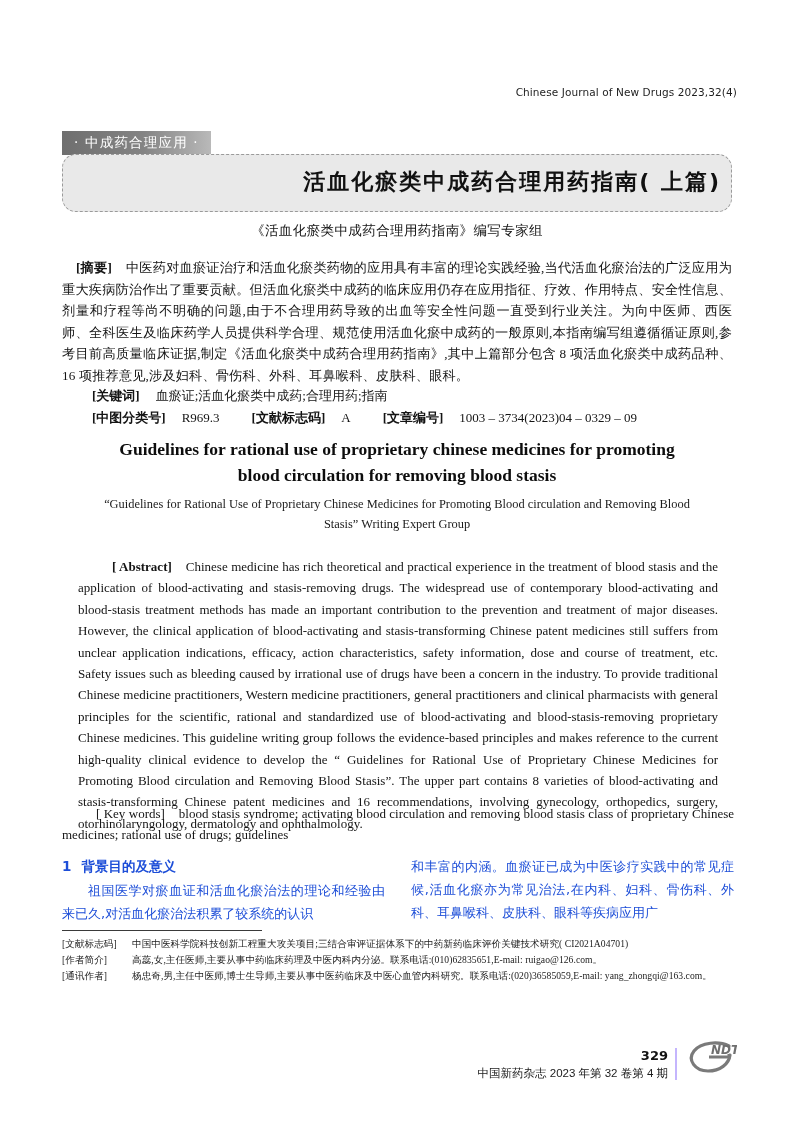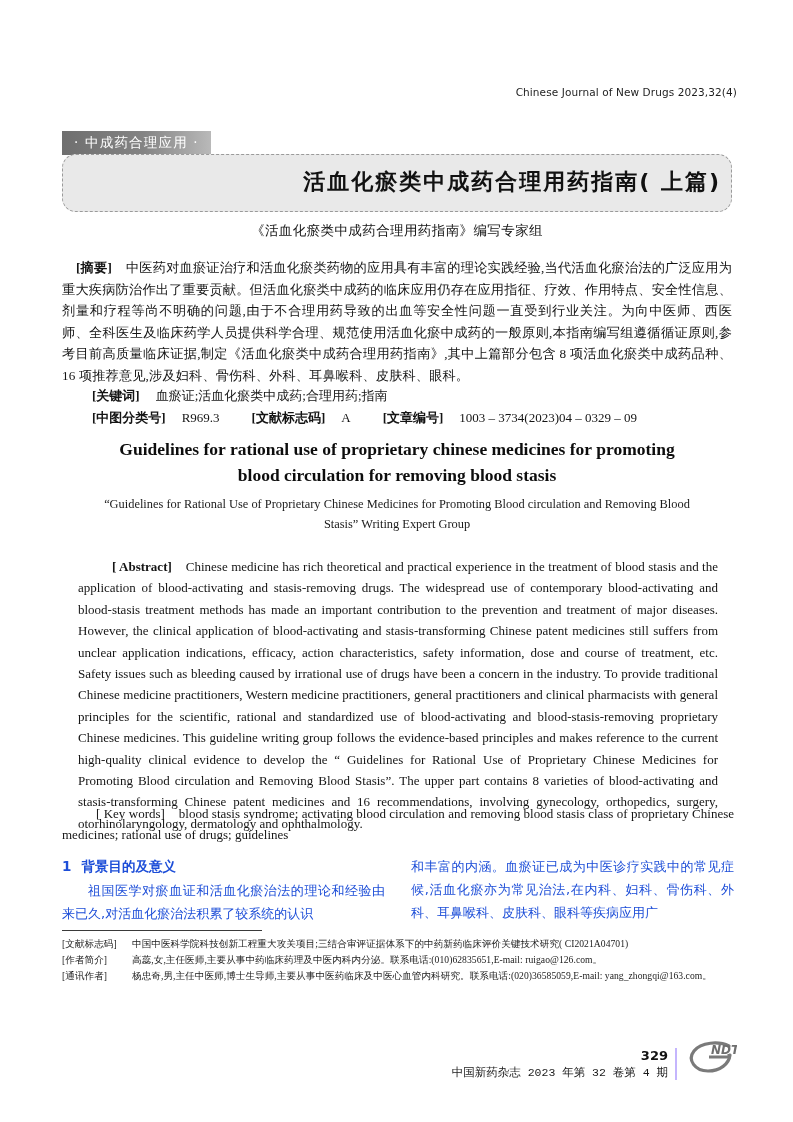--- a/index.html
+++ b/index.html
@@ -240,21 +240,21 @@
     border-right: 2px solid #c4b5fd;
     line-height: 1.22;
   }
   .page-num {
     font-family: "DejaVu Sans", "Liberation Sans", sans-serif;
     font-weight: bold;
     font-size: 13px;
     color: #121212;
   }
   .journal-line {
-    font-family: Liberation Mono, monospace;
+    font-family: Liberation Sans, sans-serif;
     font-size: 11.5px;
     color: #1a1a1a;
     white-space: nowrap;
     margin-top: 2px;
   }
   .logo {
     margin-left: 8px;
     margin-bottom: 1px;
   }
 </style>

